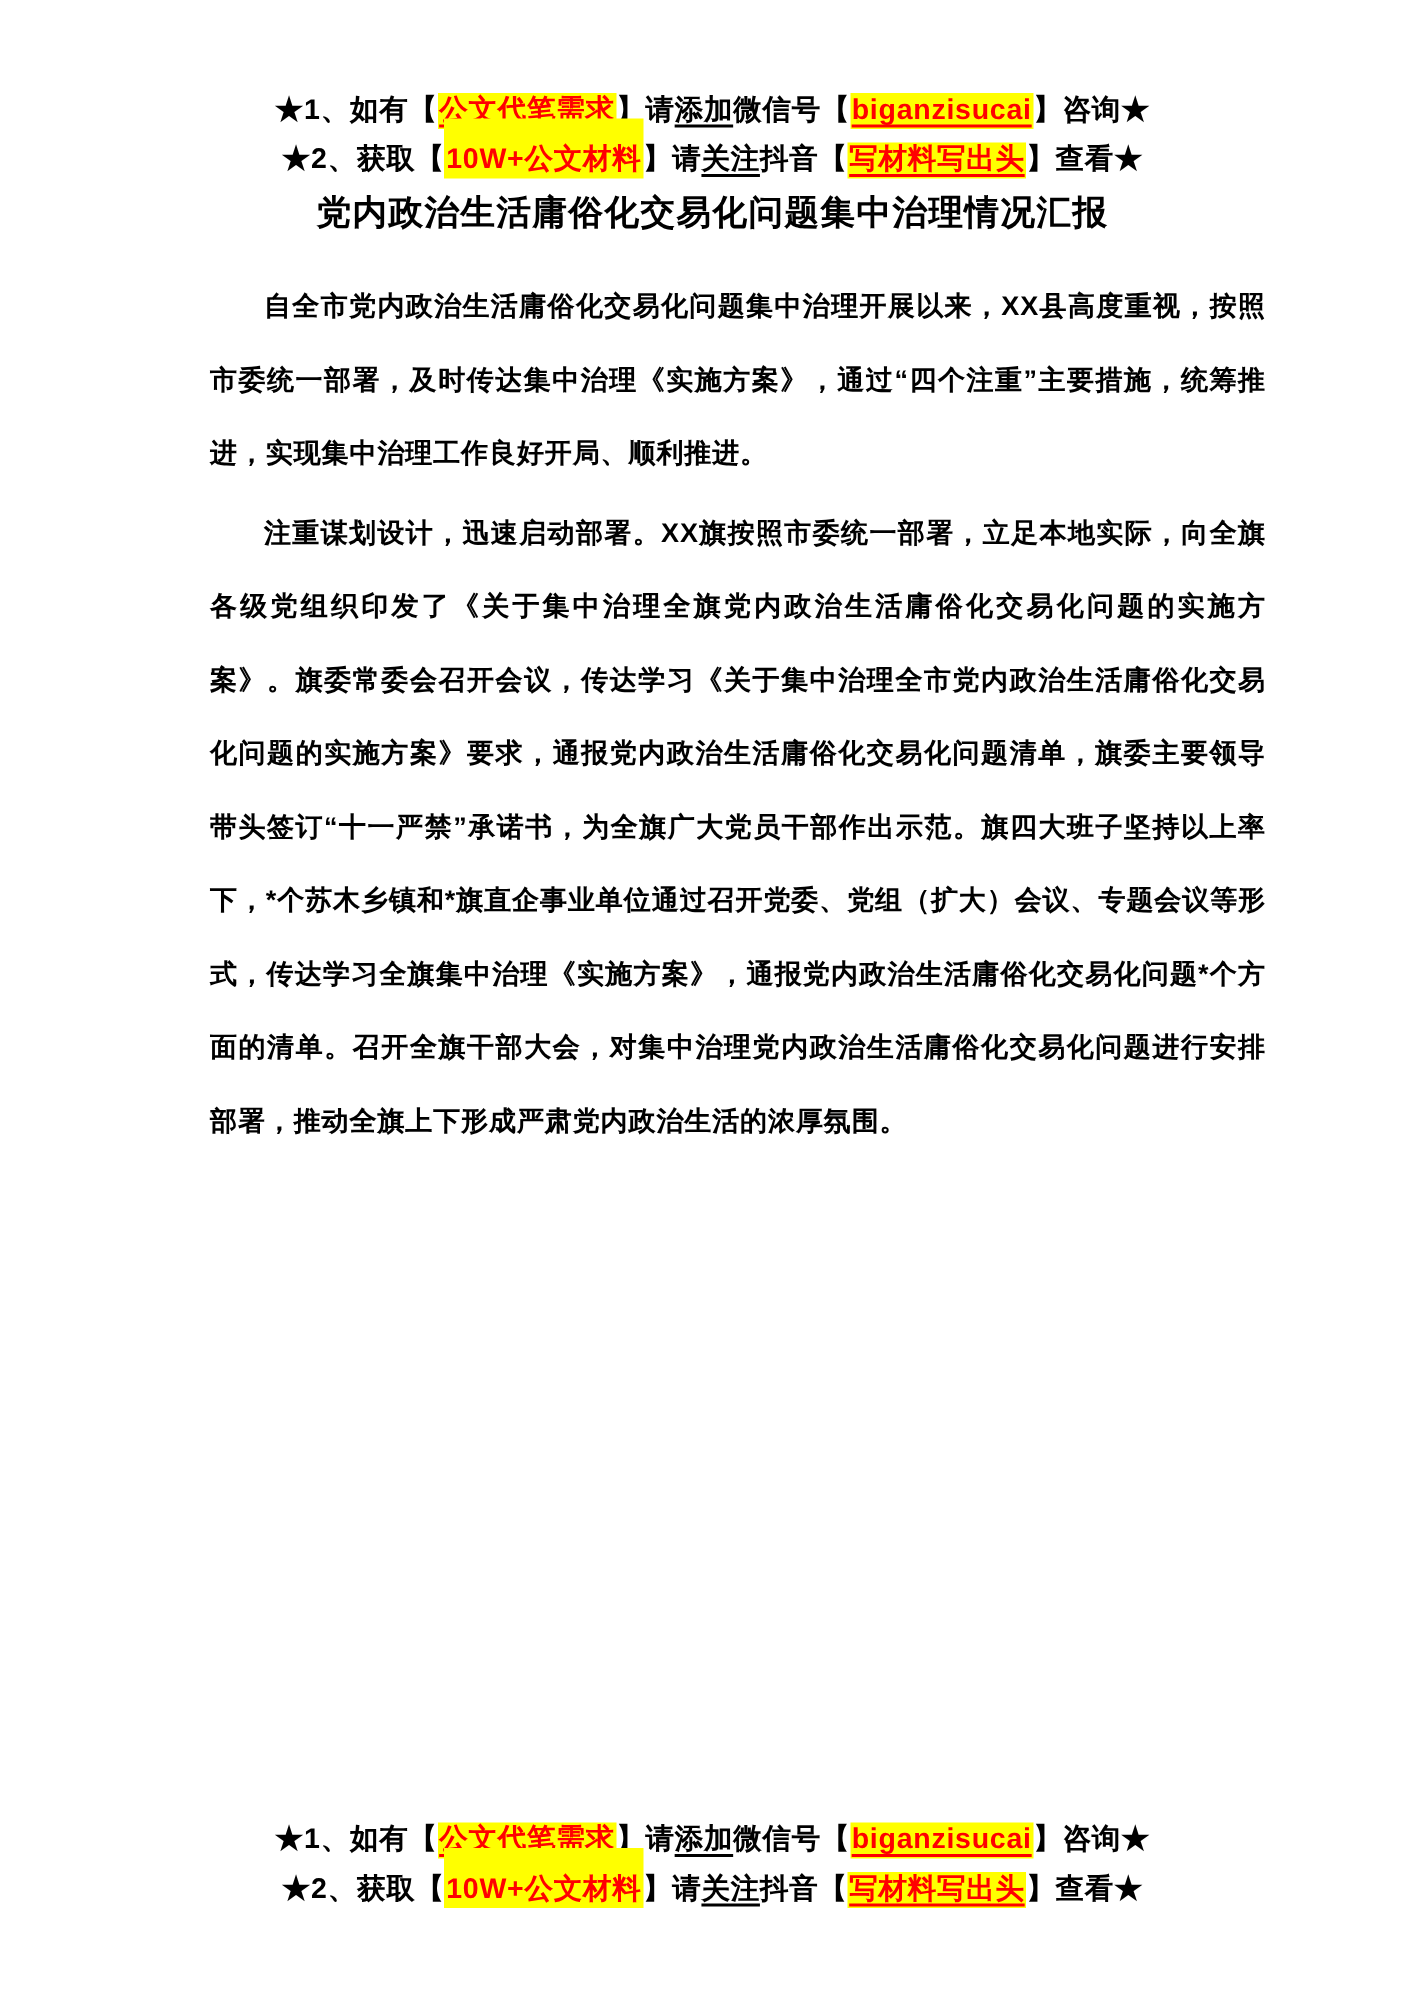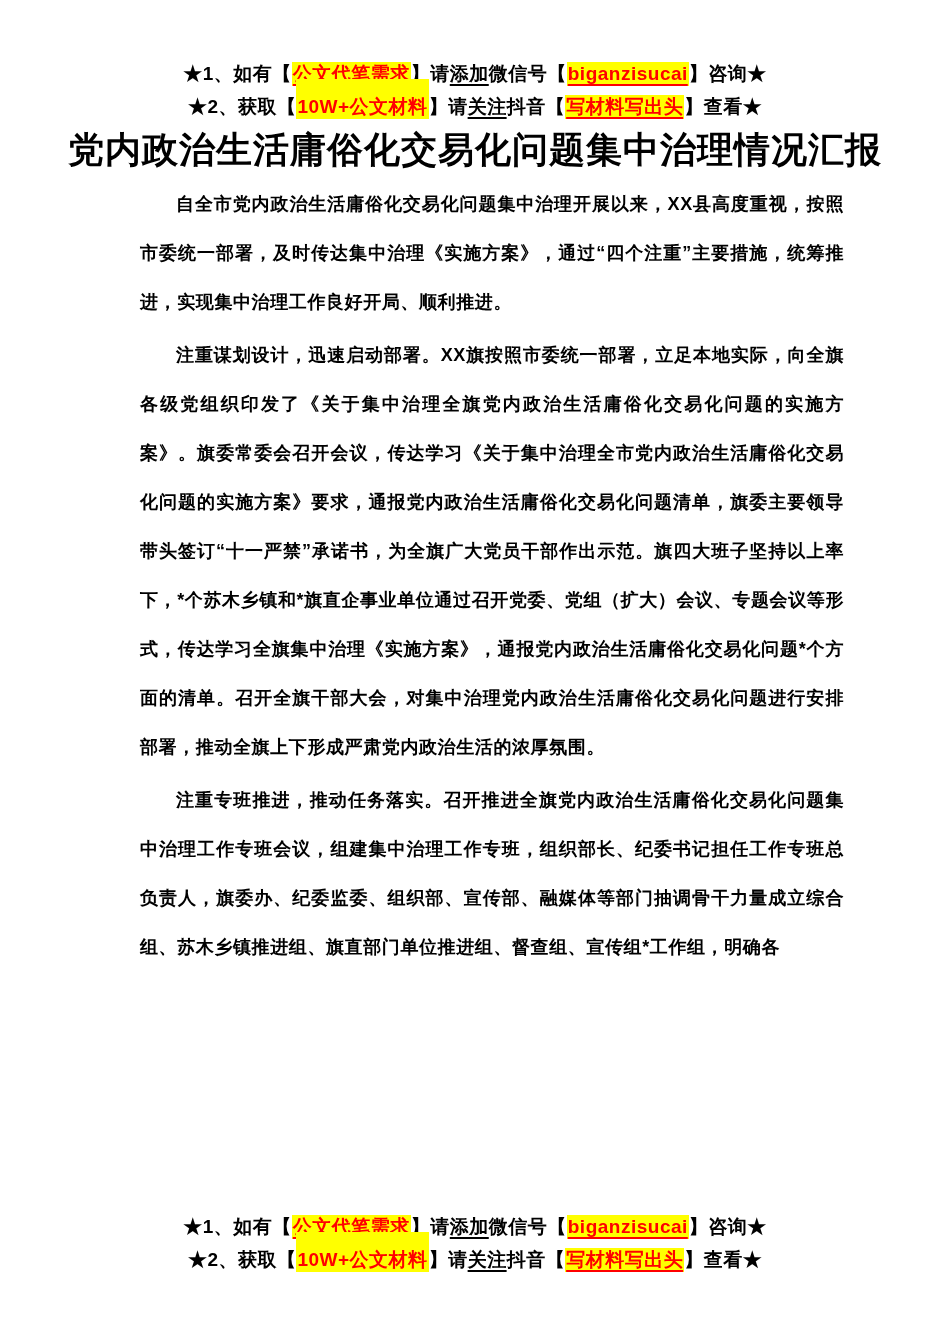--- a/index.html
+++ b/index.html
@@ -52,21 +52,21 @@
     text-decoration-color: #000000;
     text-decoration-thickness: 2px;
     text-underline-offset: 4px;
   }
   .doc-title {
     position: absolute;
     top: 126px;
     left: 0;
     right: 0;
     text-align: center;
-    font-size: 36px;
+    font-size: 23px;
     font-weight: 700;
     letter-spacing: 1px;
   }
   .content {
     position: absolute;
     top: 176px;
     left: 136px;
     width: 712px;
   }
   .content p {
@@ -89,21 +89,20 @@
   <div class="promo-banner top">
       <div class="promo-line"><span class="seg-plain">★1、如有【</span><span class="seg-hl-u">公文代笔需求</span><span class="seg-plain">】请</span><span class="seg-u">添加</span><span class="seg-plain">微信号【</span><span class="seg-hl-u">biganzisucai</span><span class="seg-plain">】咨询★</span></div>
       <div class="promo-line"><span class="seg-plain">★2、获取【</span><span class="seg-hl">10W+公文材料</span><span class="seg-plain">】请</span><span class="seg-u">关注</span><span class="seg-plain">抖音【</span><span class="seg-hl-u">写材料写出头</span><span class="seg-plain">】查看★</span></div>
     </div>
 
   <div class="doc-title">党内政治生活庸俗化交易化问题集中治理情况汇报</div>
 
   <div class="content">
       <p>自全市党内政治生活庸俗化交易化问题集中治理开展以来，XX县高度重视，按照市委统一部署，及时传达集中治理《实施方案》，通过“四个注重”主要措施，统筹推进，实现集中治理工作良好开局、顺利推进。</p>
       <p>注重谋划设计，迅速启动部署。XX旗按照市委统一部署，立足本地实际，向全旗各级党组织印发了《关于集中治理全旗党内政治生活庸俗化交易化问题的实施方案》。旗委常委会召开会议，传达学习《关于集中治理全市党内政治生活庸俗化交易化问题的实施方案》要求，通报党内政治生活庸俗化交易化问题清单，旗委主要领导带头签订“十一严禁”承诺书，为全旗广大党员干部作出示范。旗四大班子坚持以上率下，*个苏木乡镇和*旗直企事业单位通过召开党委、党组（扩大）会议、专题会议等形式，传达学习全旗集中治理《实施方案》，通报党内政治生活庸俗化交易化问题*个方面的清单。召开全旗干部大会，对集中治理党内政治生活庸俗化交易化问题进行安排部署，推动全旗上下形成严肃党内政治生活的浓厚氛围。</p>
-      <p>注重专班推进，推动任务落实。召开推进全旗党内政治生活庸俗化交易化问题集中治理工作专班会议，组建集中治理工作专班，组织部长、纪委书记担任工作专班总负责人，旗委办、纪委监委、组织部、宣传部、融媒体等部门抽调骨干力量成立综合组、苏木乡镇推进组、旗直部门单位推进组、督查组、宣传组*工作组，明确各</p>
     </div>
 
   <div class="promo-banner bottom">
       <div class="promo-line"><span class="seg-plain">★1、如有【</span><span class="seg-hl-u">公文代笔需求</span><span class="seg-plain">】请</span><span class="seg-u">添加</span><span class="seg-plain">微信号【</span><span class="seg-hl-u">biganzisucai</span><span class="seg-plain">】咨询★</span></div>
       <div class="promo-line"><span class="seg-plain">★2、获取【</span><span class="seg-hl">10W+公文材料</span><span class="seg-plain">】请</span><span class="seg-u">关注</span><span class="seg-plain">抖音【</span><span class="seg-hl-u">写材料写出头</span><span class="seg-plain">】查看★</span></div>
     </div>
 
 </div>
 
 </body></html>

